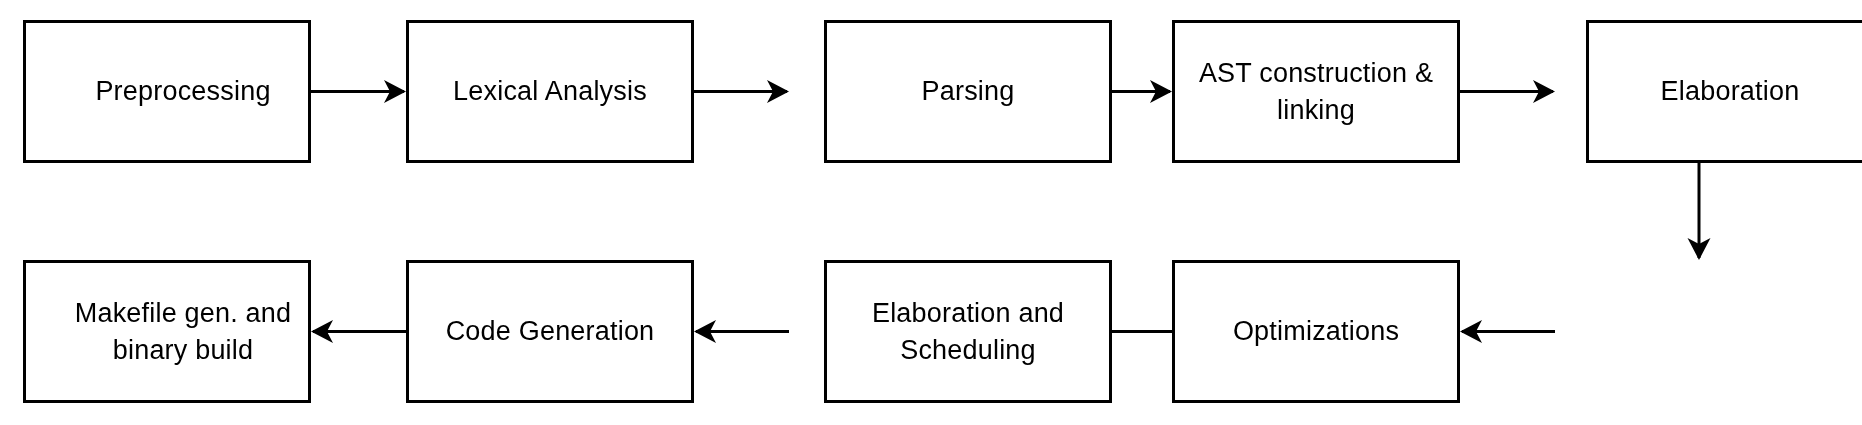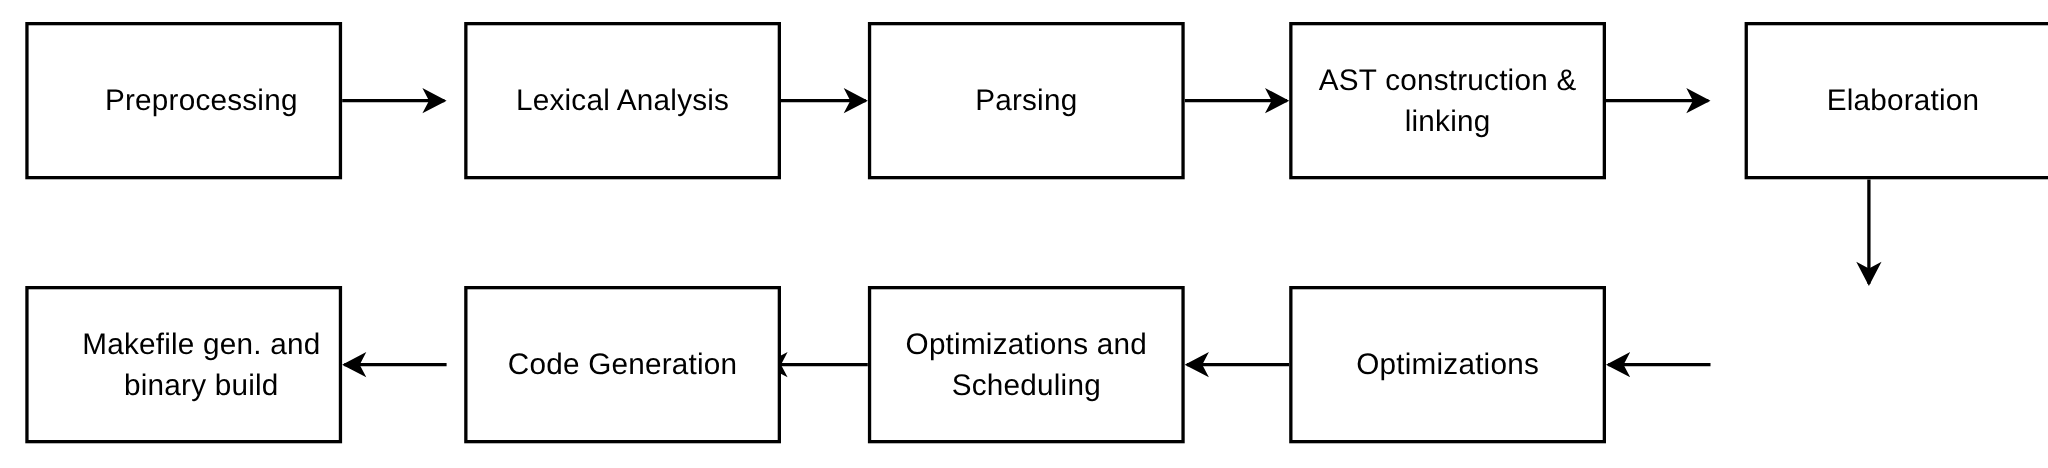--- a/index.html
+++ b/index.html
@@ -34,22 +34,22 @@
     padding: 0 8px;
   }
   .node .label {
     font-size: 27px;
     line-height: 1.35;
     color: #000000;
     letter-spacing: 0.2px;
   }
   
   .c0 { left: 23px; padding-left: 40px; }
-  .c1 { left: 422px; }
-  .c2 { left: 789px; justify-content: center; }
+  .c1 { left: 406px; }
+  .c2 { left: 824px; justify-content: center; }
   .c3 { left: 1172px; }
   .c4 { left: 1555px; margin-left: 31px; }
   .r0 { top: 20px; }
   .r1 { top: 260px; }
 </style>
 </head>
 <body>
 
 <div class="canvas">
 
@@ -83,21 +83,21 @@
     <span class="label">AST construction &amp; linking</span>
   </div>
   <div class="node r0 c4">
     <span class="label">Elaboration</span>
   </div>
 
   <div class="node r1 c3">
     <span class="label">Optimizations</span>
   </div>
   <div class="node r1 c2">
-    <span class="label">Optimizations and Scheduling</span>
+    <span class="label">Elaboration and Scheduling</span>
   </div>
   <div class="node r1 c1">
     <span class="label">Code Generation</span>
   </div>
   <div class="node r1 c0">
     <span class="label">Makefile gen. and binary build</span>
   </div>
 
 </div>
 

